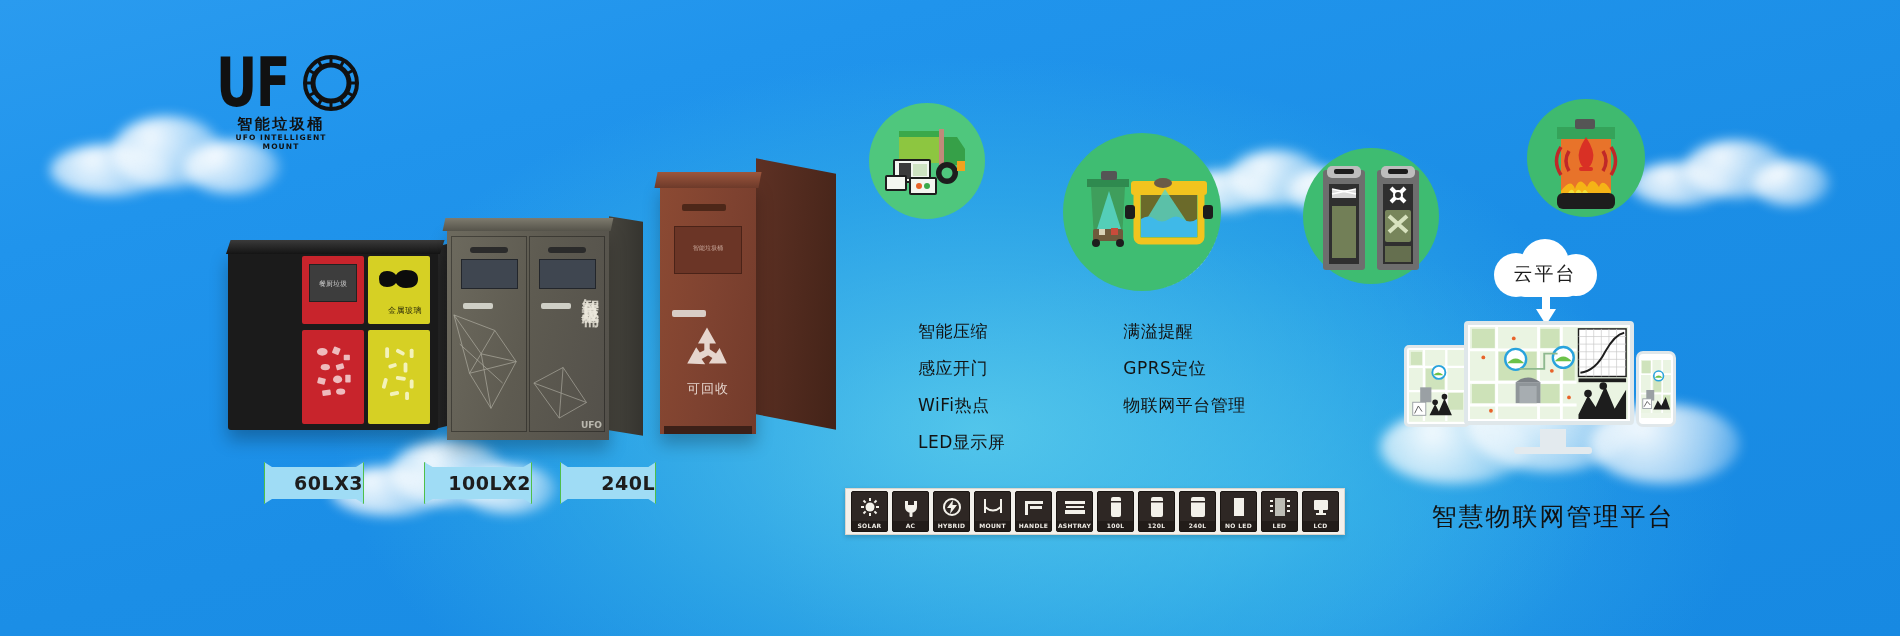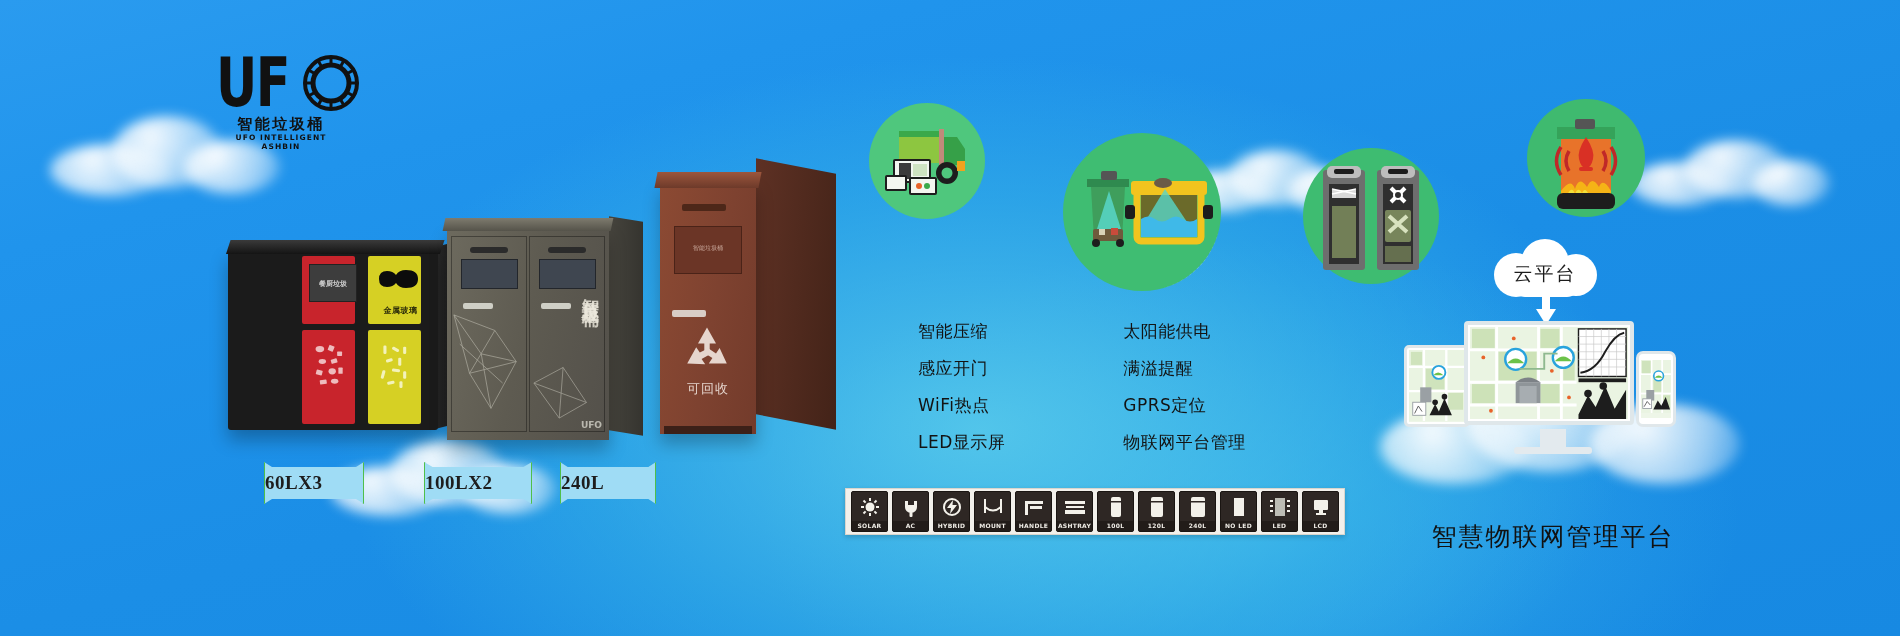--- a/index.html
+++ b/index.html
@@ -62,21 +62,21 @@
   #bin1 .top-slab {
     position:absolute; left:-2px; top:-10px; width:214px; height:14px;
     background:linear-gradient(180deg,#3a3a3a,#141414);
     transform: skewX(-18deg); transform-origin:left bottom;
   }
   #bin1 .side {
     position:absolute; right:-22px; top:-6px; width:26px; height:182px;
     background:linear-gradient(90deg,#2c2c2c,#191919);
     transform: skewY(-14deg);
   }
-  #bin1 .col { position:absolute; top:6px; width:53px; height:168px;font-weight:bold; }
+  #bin1 .col { position:absolute; top:6px; width:62px; height:168px; }
   #bin1 .col .upper {
     position:absolute; top:0; left:0; right:0; height:68px; border-radius:2px;
   }
   #bin1 .col .lower {
     position:absolute; top:74px; left:0; right:0; bottom:0; border-radius:2px;
   }
   #bin1 .slot {
     position:absolute; left:10px; top:14px; width:42px; height:13px;
     background:#0b0b0b; border-radius:40% 40% 45% 45%;
   }
@@ -139,24 +139,23 @@
   #bin3 .disp { position:absolute; left:14px; top:44px; width:68px; height:48px; background:#6b3526; border:1px solid #4a2318; }
   #bin3 .disp span { display:block; text-align:center; font-size:6px; color:#caa99c; margin-top:16px; line-height:9px; }
   #bin3 .vent { position:absolute; left:22px; top:22px; width:44px; height:7px; background:#4d2719; border-radius:2px; }
   #bin3 .handle { position:absolute; left:12px; top:128px; width:34px; height:7px; background:#d8cdc6; border-radius:2px; }
   #bin3 .recycle { position:absolute; left:20px; bottom:58px; width:54px; height:54px; }
   #bin3 .rec-label { position:absolute; left:0; width:96px; bottom:36px; text-align:center; font-size:13px; color:#e4d3cb; letter-spacing:1px; }
   #bin3 .feet { position:absolute; left:4px; bottom:0; width:88px; height:8px; background:#3c2018; }
 
   
   .size-banner {
-    position:absolute; height:42px; display:flex; align-items:center; justify-content:flex-start;
+    position:absolute; height:42px; display:flex; align-items:center; justify-content:flex-end;
     background:#9fdcf5; border:1.5px solid #4fbf4a;
     clip-path: polygon(0 0, 8% 12%, 92% 12%, 100% 0, 100% 100%, 92% 88%, 8% 88%, 0 100%);
-    font-family: Liberation Serif, serif;
   }
   .size-banner span { font-size:19px; font-weight:700; color:#1d1d1d; letter-spacing:0.5px; }
   #sb0 { left:264px; top:462px; width:100px; }
   #sb1 { left:424px; top:462px; width:108px; }
   #sb2 { left:560px; top:462px; width:96px; }
 
   
   .gcircle { position:absolute; border-radius:50%; }
   .gcircle .art { position:absolute; inset:0; }
   #gc0 { left:869px; top:103px; width:116px; height:116px; background:#4fc77d; }
@@ -215,21 +214,21 @@
   }
   #tablet .map { position:absolute; inset:2px; background:#eef6e8; overflow:hidden; }
   #phone {
     position:absolute; left:238px; top:116px; width:40px; height:76px;
     background:#fff; border:3px solid #e0e7ea; border-radius:7px;
   }
   #phone .map { position:absolute; left:2px; top:6px; right:2px; bottom:6px; background:#eef6e8; overflow:hidden; }
   .mapart { position:absolute; inset:0; }
   #platform-title {
     position:absolute; left:1398px; top:500px; width:310px; text-align:center;
-    font-size:25px; color:#111; font-weight:500; letter-spacing:2px;margin-top:20px;
+    font-size:25px; color:#111; font-weight:500; letter-spacing:2px;
   }
 </style>
 </head>
 <body>
 
 <div id="stage">
 
   <div class="cloud" style="left:50px;top:110px;width:230px;height:90px;">
     <div class="puff" style="left:0;top:34px;width:120px;height:52px;"></div>
     <div class="puff" style="left:62px;top:6px;width:110px;height:72px;"></div>
@@ -274,21 +273,21 @@
               <line x1="15" y1="50.5" x2="18.5" y2="44.4"></line>
             <line x1="5.5" y1="41" x2="11.6" y2="37.5"></line>
               <line x1="2" y1="28" x2="9" y2="28"></line>
             <line x1="5.5" y1="15" x2="11.6" y2="18.5"></line>
               <line x1="15" y1="5.5" x2="18.5" y2="11.6"></line>
           </g>
         </svg>
       </div>
     </div>
     <div class="cn">智能垃圾桶</div>
-    <div class="en">UFO INTELLIGENT ASHBIN</div>
+    <div class="en">UFO INTELLIGENT MOUNT</div>
   </div>
 
   <div id="bin1" class="bin-photo">
     <div class="side"></div>
     <div class="body"></div>
     <div class="top-slab"></div>
 
 
     <div class="col" style="left:74px;">
       <div class="upper" style="background:#c8242c;">
@@ -514,24 +513,20 @@
       <div class="frow">
         <span class="monitor-ico"><span class="scr"></span><span class="std"></span></span>
         <span class="ftext">WiFi热点</span>
       </div>
       <div class="frow">
         <span class="monitor-ico"><span class="scr"></span><span class="std"></span></span>
         <span class="ftext">LED显示屏</span>
       </div>
     </div>
     <div class="fcol">
-      <div class="frow">
-        <span class="monitor-ico"><span class="scr"></span><span class="std"></span></span>
-        <span class="ftext">太阳能供电</span>
-      </div>
       <div class="frow">
         <span class="monitor-ico"><span class="scr"></span><span class="std"></span></span>
         <span class="ftext">满溢提醒</span>
       </div>
       <div class="frow">
         <span class="monitor-ico"><span class="scr"></span><span class="std"></span></span>
         <span class="ftext">GPRS定位</span>
       </div>
       <div class="frow">
         <span class="monitor-ico"><span class="scr"></span><span class="std"></span></span>

